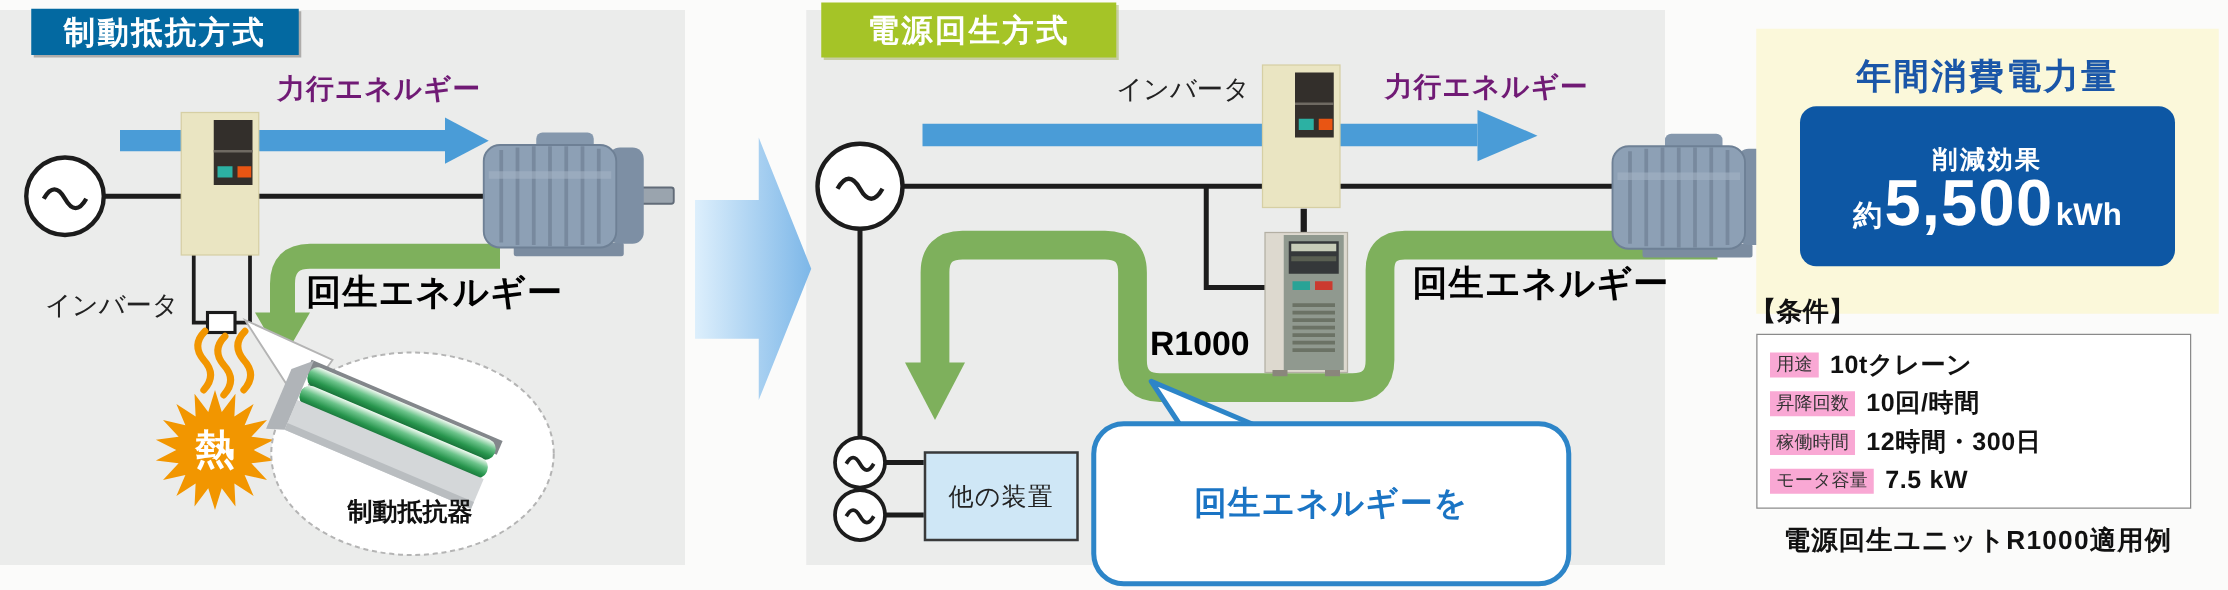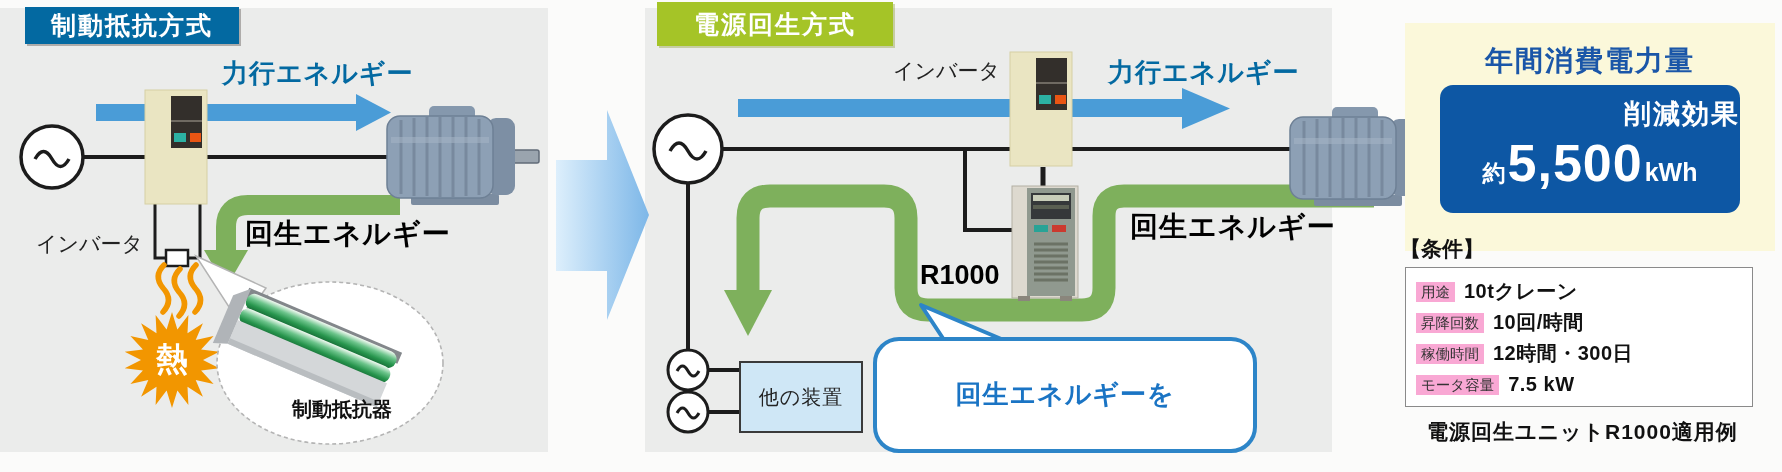--- a/index.html
+++ b/index.html
@@ -10,37 +10,37 @@
   }
   .panel{position:absolute;top:8px;height:444px;background:#ebeceb;}
   .panel.left{left:0;width:548px;}
   .panel.mid{left:645px;width:687px;}
   .gfx{position:absolute;left:0;top:0;z-index:2;}
   .lbl{position:absolute;z-index:3;white-space:nowrap;}
   .badge{display:flex;align-items:center;justify-content:center;
     color:#fff;font-weight:bold;font-size:25px;letter-spacing:2px;}
   .badge.dark{left:25px;top:7px;width:214px;height:37px;background:#0369a1;box-shadow:2px 2px 0 rgba(60,55,50,.35);}
   .badge.green{left:645px;top:2px;width:236px;height:44px;background:#a5c427;box-shadow:2px 2px 0 rgba(130,150,30,.35);margin-left:12px;}
-  .blue-txt{color:#0369a1;font-weight:bold;font-size:26px;letter-spacing:1px;}
+  .blue-txt{color:#701a75;font-weight:bold;font-size:22px;letter-spacing:1px;}
   .green-txt{color:#000000;font-weight:bold;font-size:28px;letter-spacing:1px;}
   .black-lbl{color:#222;font-size:21px;}
   .heat-lbl{color:#fff;font-weight:bold;font-size:32px;text-align:center;width:60px;}
   .resistor-lbl{color:#111;font-weight:bold;font-size:20px;width:156px;text-align:center;}
   .r1000-lbl{color:#000000;font-weight:600;font-size:27px;}
   .devices-box{display:flex;align-items:center;justify-content:center;
     background:#cfe7f6;border:2.5px solid #3a3a3a;color:#222;font-size:20px;letter-spacing:1px;}
-  .bubble{left:873px;top:337px;width:384px;height:116px;box-sizing:border-box;
+  .bubble{left:873px;top:337px;width:384px;height:132px;box-sizing:border-box;
     background:#fff;border:4px solid #2d85c8;border-radius:26px;
     display:flex;flex-direction:column;align-items:center;justify-content:center;
     color:#1a74c4;font-weight:bold;font-size:26px;line-height:1.45;letter-spacing:1px;}
   .cream{left:1405px;top:23px;width:370px;height:228px;background:#fbf8da;}
   .cream-title{position:absolute;left:0;top:19px;width:100%;text-align:center;
     color:#1a56a8;font-weight:bold;font-size:28px;letter-spacing:2px;}
   .blue-box{position:absolute;left:35px;top:62px;width:300px;height:128px;background:#0d57a4;border-radius:13px;}
-  .effect-line1{position:absolute;top:11px;width:100%;text-align:right;color:#fff;font-weight:bold;font-size:27px;letter-spacing:2px;}
+  .effect-line1{position:absolute;top:29px;width:100%;text-align:center;color:#fff;font-weight:bold;font-size:20px;letter-spacing:2px;}
   .effect-line2{position:absolute;top:48px;width:100%;display:flex;align-items:baseline;justify-content:center;color:#fff;}
   .eff-prefix{font-size:23px;font-weight:bold;margin-right:2px;}
   .eff-value{font-size:52px;font-weight:bold;letter-spacing:1px;}
   .eff-unit{font-size:25px;font-weight:bold;margin-left:2px;}
   .cond-title{left:1400px;top:235px;color:#111;font-weight:bold;font-size:21px;}
   .cond-box{left:1405px;top:267px;width:348px;height:140px;box-sizing:border-box;
     background:#fff;border:1.5px solid #8a8a8a;padding:8px 10px;z-index:3;position:absolute;}
   .cond-row{display:flex;align-items:center;gap:9px;height:31px;}
   .cond-chip{background:#f9a8d4;color:#333;font-size:14.5px;padding:1px 5px;line-height:18px;}
   .cond-val{color:#111;font-size:20px;font-weight:600;letter-spacing:0.5px;}
@@ -167,21 +167,21 @@
     </g>
     <use href="#motorDef" transform="translate(1290,107)"></use>
     <polygon points="921,305 1006,341 952,352" fill="#fff" stroke="#2d85c8" stroke-width="4" stroke-linejoin="round"></polygon>
   </svg>
 
   <div class="lbl badge dark">制動抵抗方式</div>
   <div class="lbl blue-txt" style="left:222px;top:56px;">力行エネルギー</div>
   <div class="lbl black-lbl" style="left:36px;top:230px;">インバータ</div>
   <div class="lbl green-txt" style="left:245px;top:215px;">回生エネルギー</div>
   <div class="lbl heat-lbl" style="left:142px;top:338px;">熱</div>
-  <div class="lbl resistor-lbl" style="left:264px;top:396px;">制動抵抗器</div>
+  <div class="lbl resistor-lbl" style="left:250px;top:396px;">制動抵抗器</div>
 
   <div class="lbl badge green">電源回生方式</div>
   <div class="lbl black-lbl" style="left:893px;top:57px;">インバータ</div>
   <div class="lbl blue-txt" style="left:1108px;top:55px;">力行エネルギー</div>
   <div class="lbl green-txt" style="left:1130px;top:208px;">回生エネルギー</div>
   <div class="lbl r1000-lbl" style="left:920px;top:260px;">R1000</div>
   <div class="lbl devices-box" style="left:739px;top:361px;width:120px;height:68px;">他の装置</div>
   <div class="lbl bubble">
     <span>回生エネルギーを</span>
   </div>

